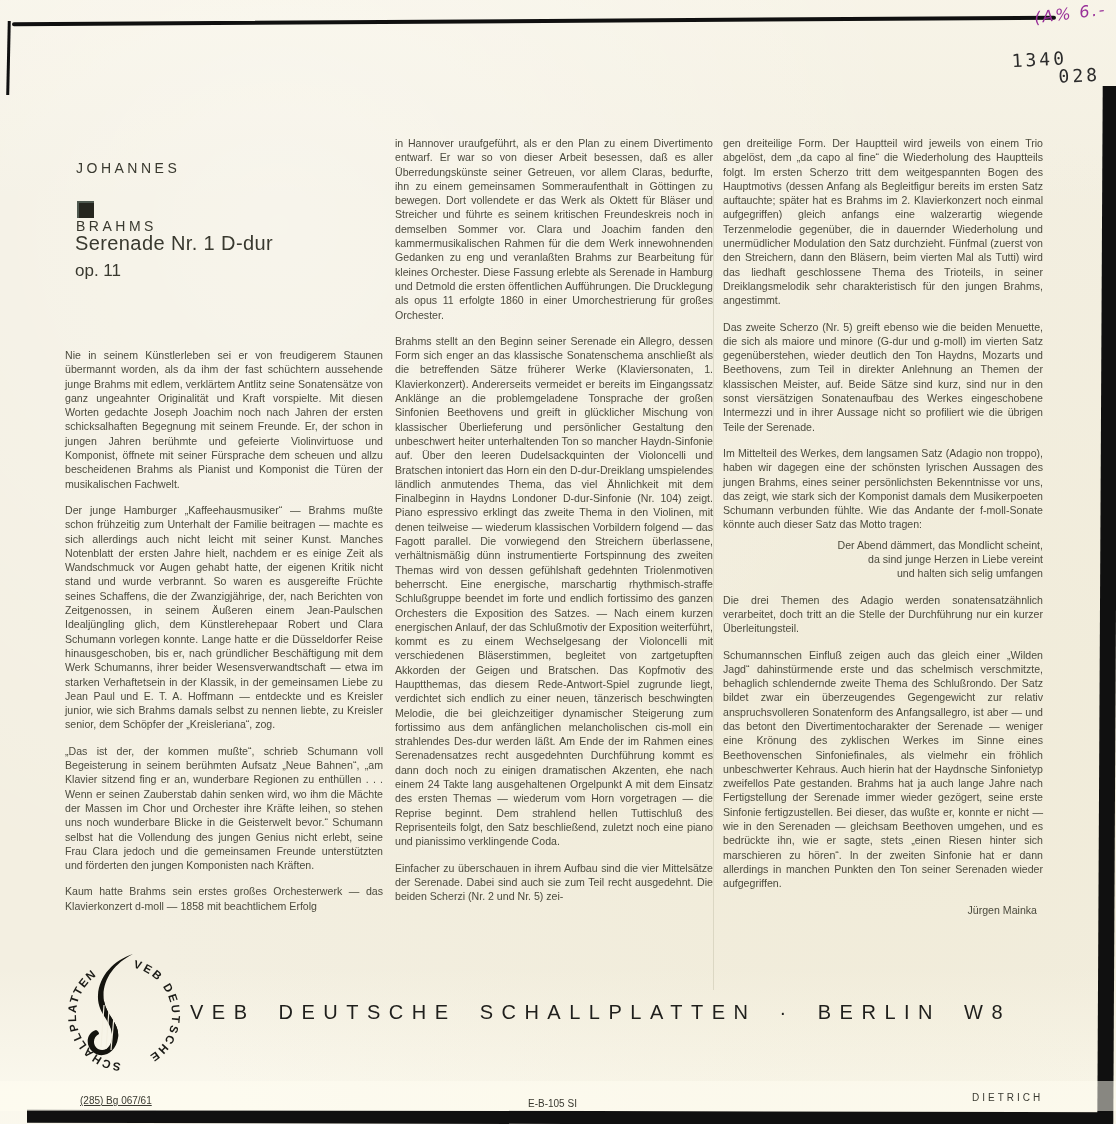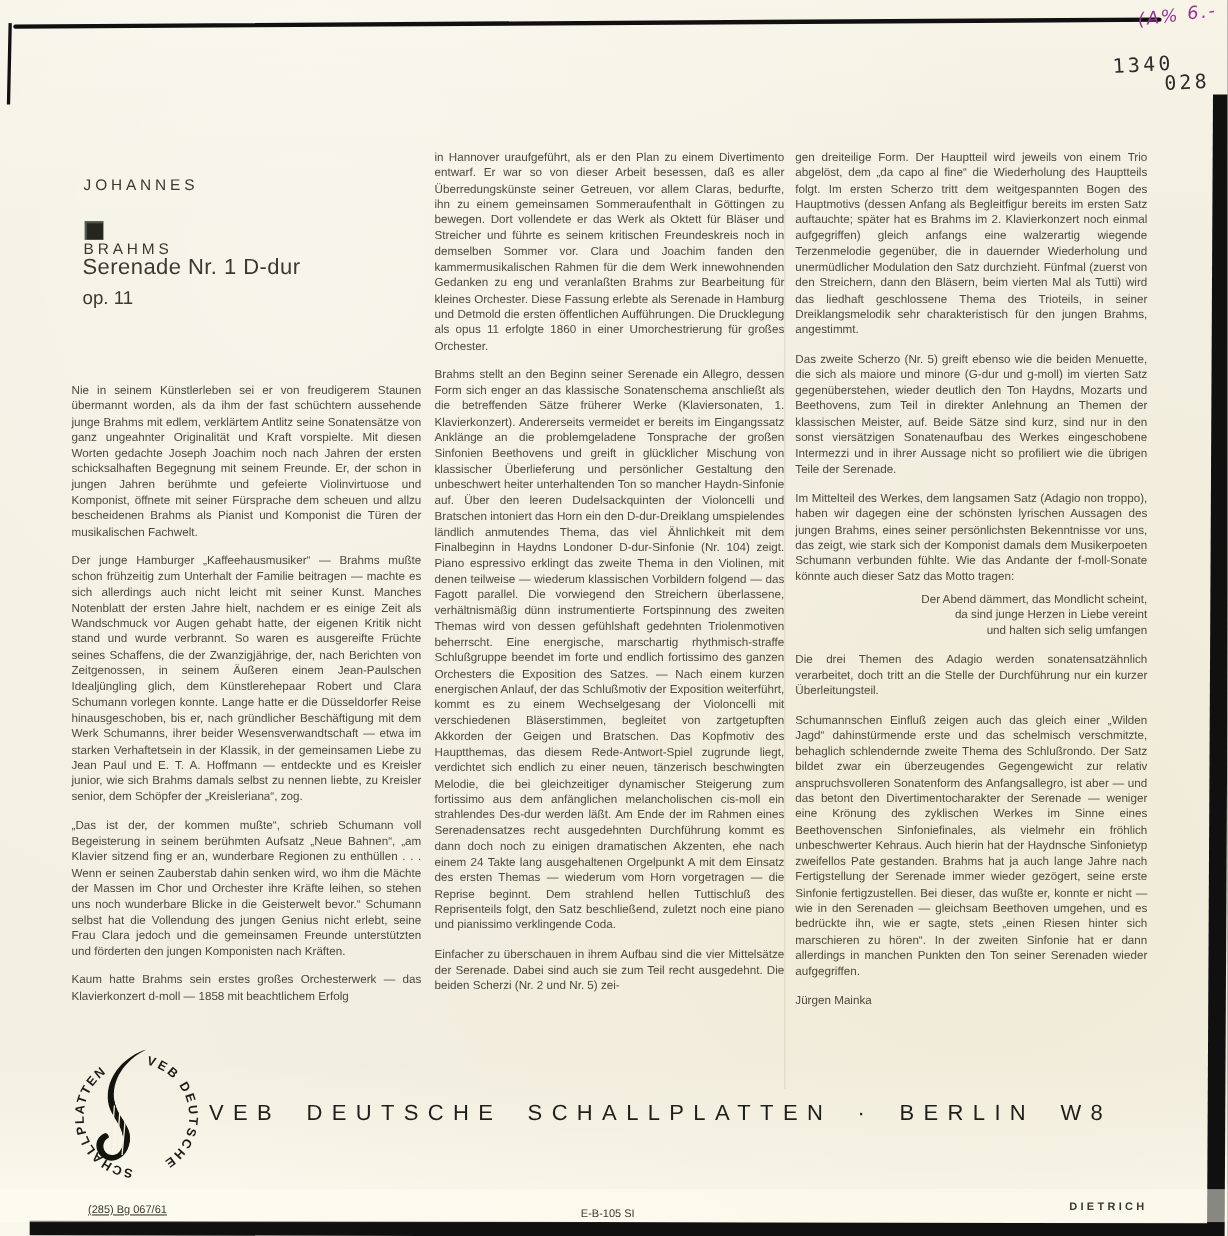--- a/index.html
+++ b/index.html
@@ -48,34 +48,34 @@
   .col {
     position:absolute; width:318px; color:#4b4a3d;
     font-size:10.6px; line-height:14.3px; text-align:justify;
   }
   .col p { margin:12px 0 6px 0; }
   .col1 { left:65px; top:336px; }
   .col2 { left:395px; top:124px; }
   .col3 { left:723px; top:124px; width:320px; }
   .poem { margin:3px 0 7px 46px; text-align:right; }
   .poem-line { line-height:14.3px; }
-  .author { text-align:left; margin-top:12px; padding-right:6px; }
+  .author { text-align:right; margin-top:12px; padding-right:6px; }
 
   
   .logo { position:absolute; left:58px; top:950px; }
   .publisher {
     position:absolute; left:190px; top:1001px; color:#1f1f1c;
     font-size:20px; font-weight:normal; letter-spacing:8.5px; word-spacing:9px; white-space:nowrap;
   }
 
   
   .foot { position:absolute; color:#3a3a31; font-size:10px; }
   .foot-left { left:80px; top:1095px;text-decoration:underline; }
   .foot-center { left:528px; top:1098px; }
-  .foot-right { left:972px; top:1092px; font-weight:bold; letter-spacing:3px; }
+  .foot-right { left:972px; top:1092px; font-weight:normal; letter-spacing:3px; }
 </style>
 </head>
 <body>
 
 <div class="page">
 
   <div class="edge edge-top"></div>
   <div class="edge edge-left"></div>
   <div class="edge edge-right"></div>
   <div class="edge edge-bottom"></div>

